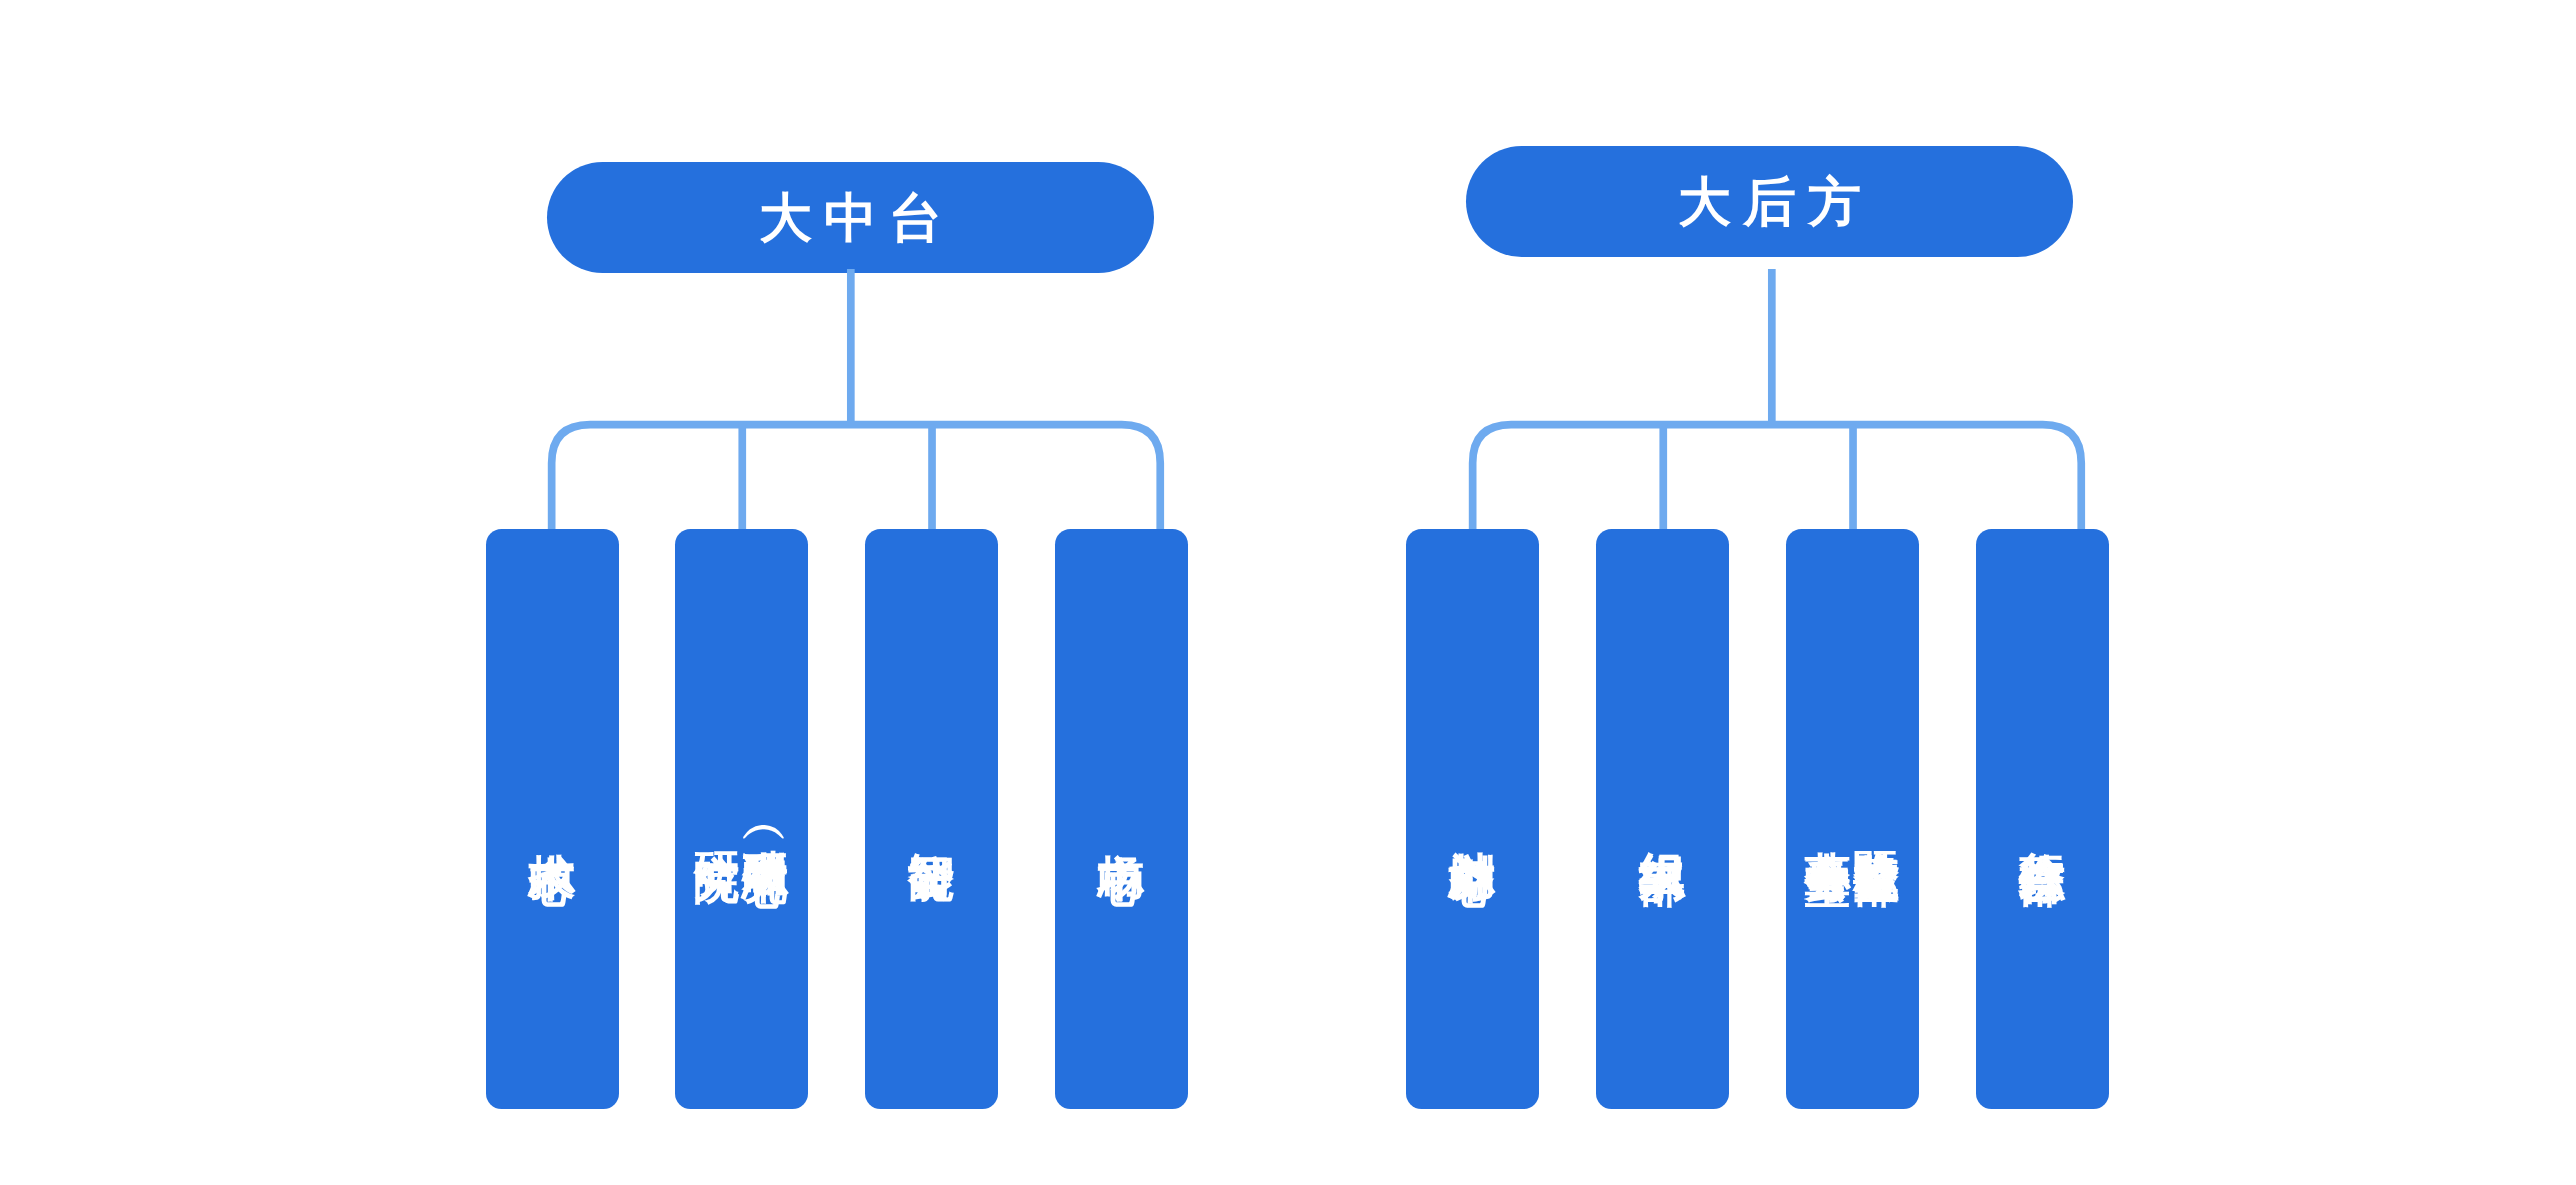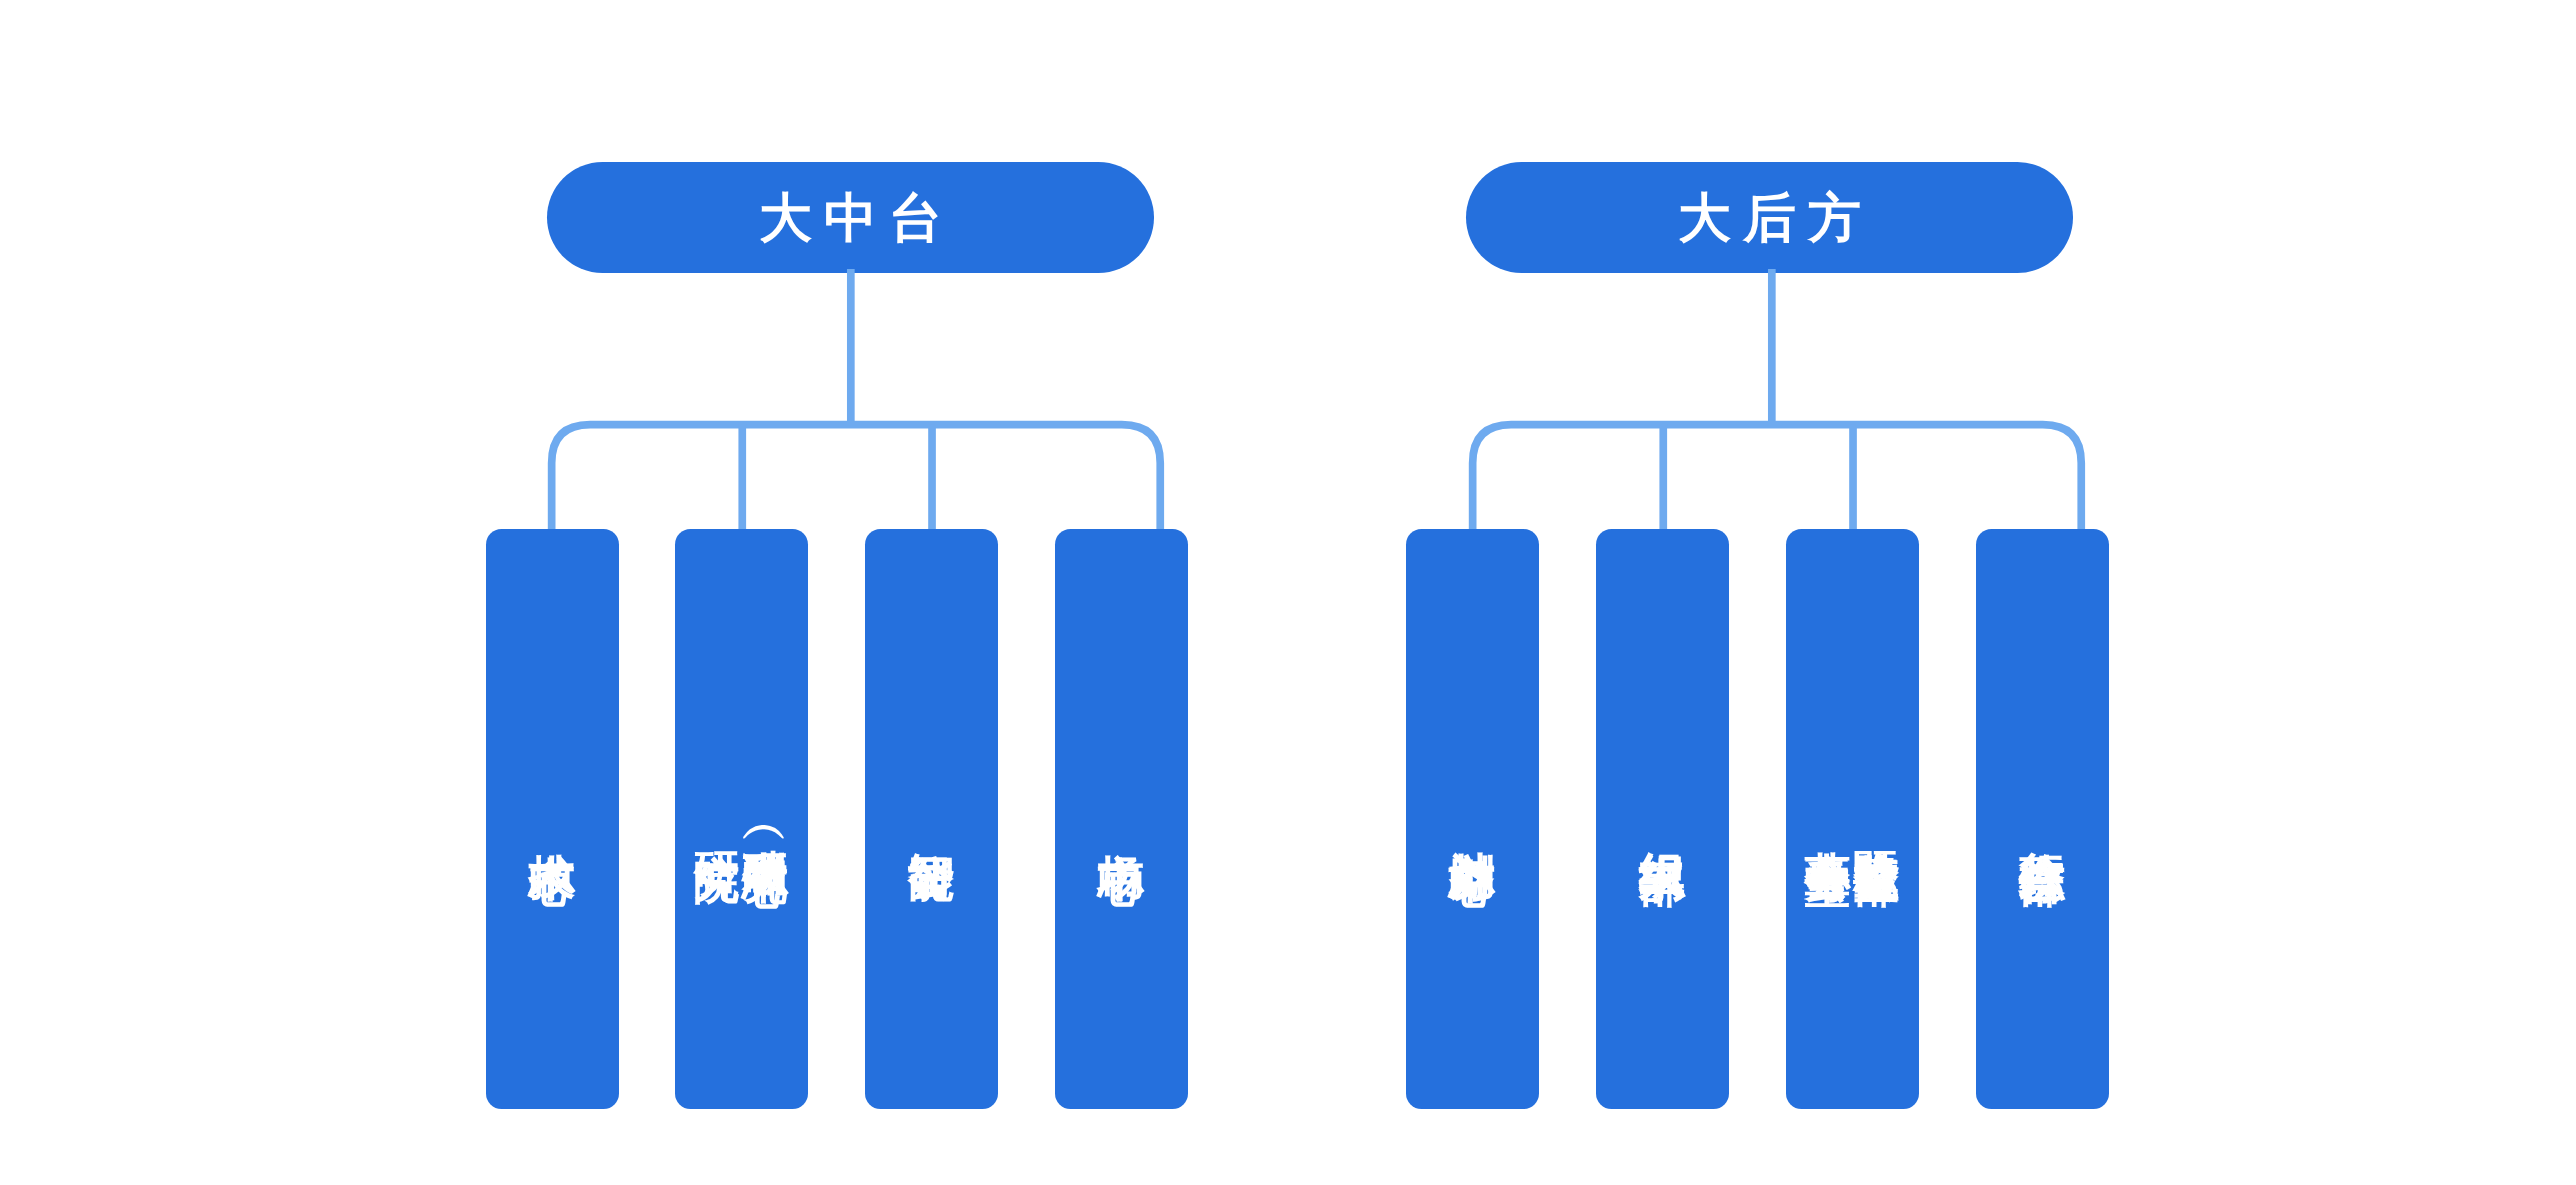--- a/index.html
+++ b/index.html
@@ -87,21 +87,21 @@
   </div>
 
   <div class="node" style="left:865px;top:487px;width:133px;height:580px;">
     <span class="vtext">智能公司</span>
   </div>
 
   <div class="node" style="left:1055px;top:487px;width:133px;height:580px;">
     <span class="vtext">市场中心</span>
   </div>
 
-  <div class="pill" style="left:1466px;top:120px;width:607px;height:111px;">大后方</div>
+  <div class="pill" style="left:1466px;top:104px;width:607px;height:111px;">大后方</div>
 
   <svg class="connector" style="left:1400px;top:227px;width:718px;height:265px;" viewBox="0 0 840 310">
     <path d="M 435 0 L 435 182" fill="none" stroke="#6EAAEF" stroke-width="9" stroke-linecap="butt"></path>
     <path d="M 85 305
              L 85 227
              Q 85 182 130 182
              L 752 182
              Q 797 182 797 227
              L 797 305" fill="none" stroke="#6EAAEF" stroke-width="9" stroke-linejoin="round"></path>
     <path d="M 308 182 L 308 305" fill="none" stroke="#6EAAEF" stroke-width="9"></path>

